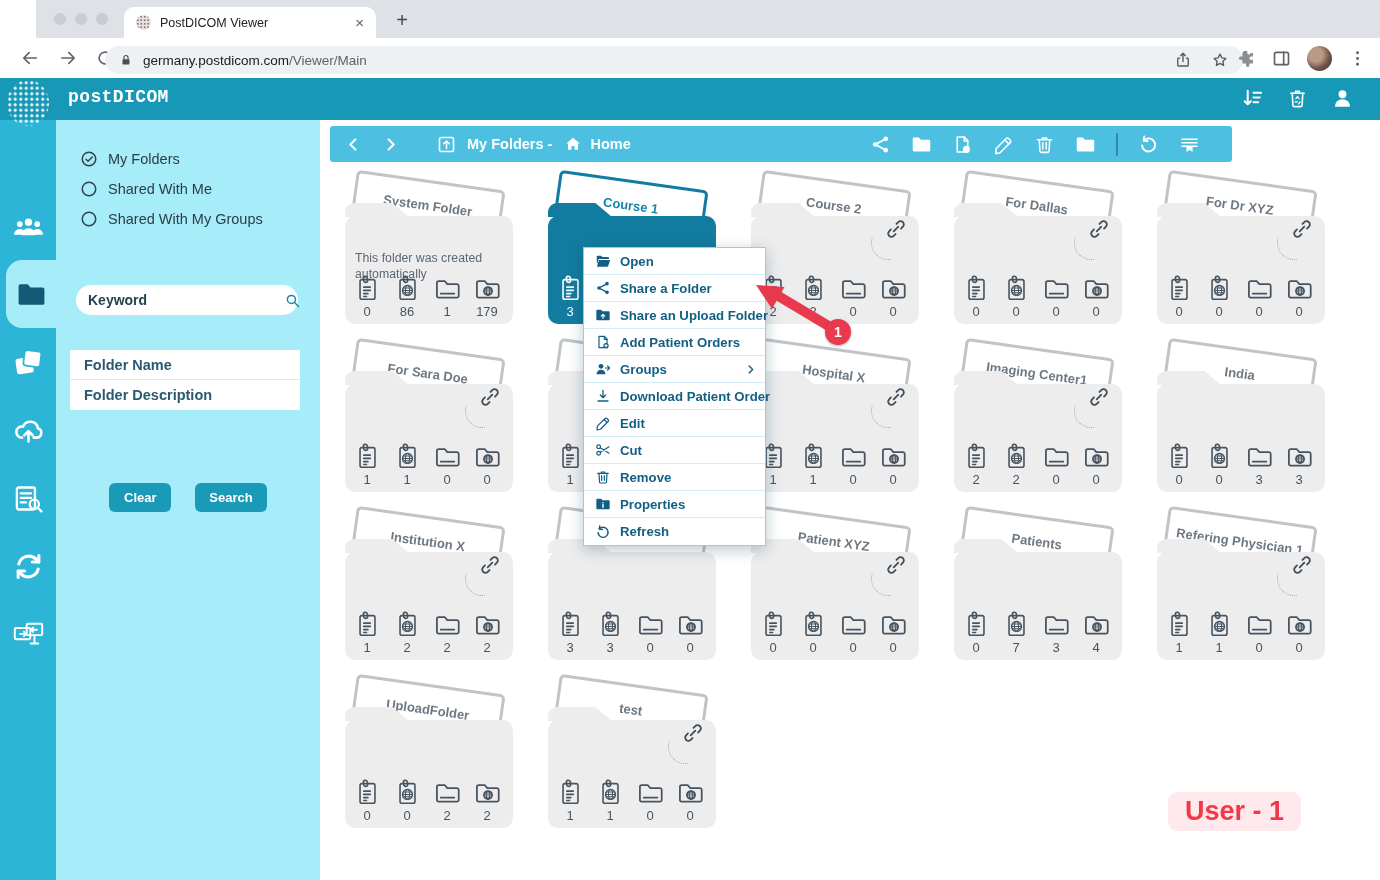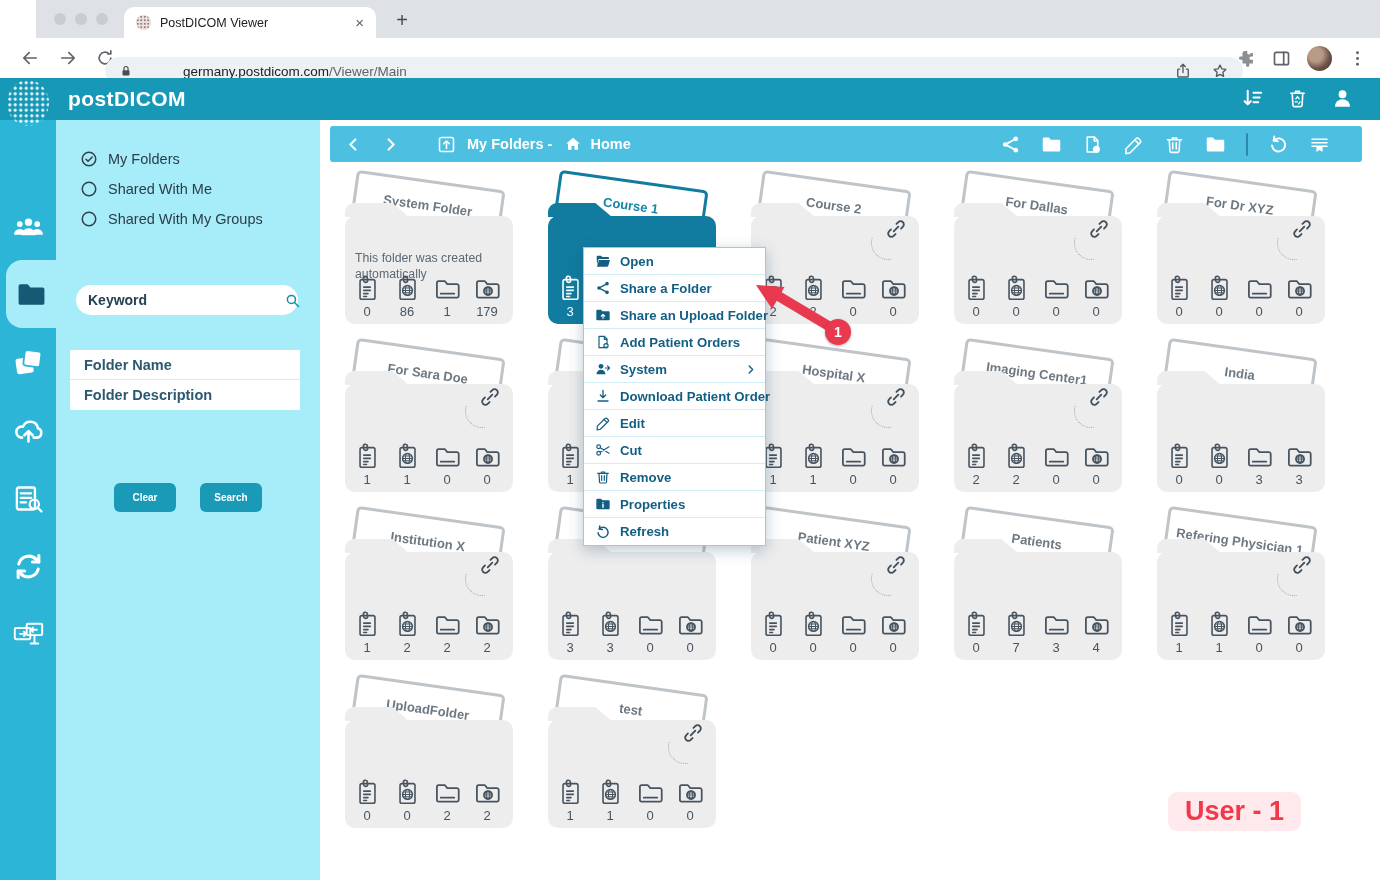--- a/index.html
+++ b/index.html
@@ -20,34 +20,34 @@
        border-radius:10px 10px 0 0;display:flex;align-items:center;padding:0 12px;
        font-size:12.5px;color:#202124;}
   .favicon{width:15px;height:15px;border-radius:50%;margin-right:9px;flex:none;
        background-image:radial-gradient(#9b7474 1px,transparent 1.3px);background-size:3.5px 3.5px;
        background-color:#e9e2e2;}
   .tab-close{margin-left:auto;color:#5f6368;font-size:15px;line-height:1;}
   .newtab{position:absolute;left:352px;top:6px;width:28px;height:28px;display:flex;align-items:center;
        justify-content:center;color:#474b4f;font-size:20px;}
   .urlrow{position:absolute;top:38px;left:0;right:0;height:40px;background:#fff;}
   .navic{position:absolute;top:10px;width:20px;height:20px;color:#5f6368;}
-  .omnibox{position:absolute;left:105px;top:19px;width:1138px;height:28px;background:#eef1f3;
-       border-radius:14px;display:flex;align-items:center;padding:0 14px;font-size:13.5px;gap:40px;}
+  .omnibox{position:absolute;left:105px;top:8px;width:1138px;height:28px;background:#eef1f3;
+       border-radius:14px;display:flex;align-items:center;padding:0 14px;font-size:13.5px;}
   .omnibox .lock{width:14px;height:14px;color:#4a4d51;flex:none;}
   .urltext{margin-left:10px;color:#202124;}
   .urltext .path{color:#5f6368;}
   .pill-ic{width:18px;height:18px;color:#55595e;}
   .chrome-right{position:absolute;right:12px;top:8px;display:flex;gap:15px;align-items:center;}
   .chrome-right .ic{width:21px;height:21px;color:#5f6368;}
   .avatar{width:25px;height:25px;border-radius:50%;
        background:radial-gradient(circle at 35% 35%,#b99a86 0 30%,#6c5348 60%,#40302b 100%);}
 
   
   .appbar{position:absolute;top:78px;left:0;right:0;height:42px;background:var(--teal);color:#fff;}
-  .brand{position:absolute;left:68px;top:9px;font-size:21px;font-weight:700;letter-spacing:.4px;}
+  .brand{position:absolute;left:68px;top:9px;font-size:18px;font-weight:700;letter-spacing:.4px;font-family:Liberation Mono, monospace;}
   .apptitle{position:absolute;left:0;right:0;top:11px;text-align:center;font-size:16.5px;font-weight:700;}
   .appbar-icons{position:absolute;right:26px;top:9px;display:flex;gap:22px;}
   .appbar-icons svg{width:23px;height:23px;color:#fff;}
   .sphere{position:absolute;left:7px;top:80px;width:42px;height:46px;z-index:5;border-radius:50%;
        background-image:radial-gradient(rgba(255,255,255,.95) 1.3px,transparent 1.7px);
        background-size:5.5px 5.5px;}
 
   
   .rail{position:absolute;top:120px;left:0;width:56px;bottom:0;background:var(--rail);}
   .rail-item{height:68px;display:flex;align-items:center;justify-content:center;color:#fff;cursor:pointer;}
@@ -65,25 +65,25 @@
   .keyword input{flex:1;border:none;outline:none;font-size:14px;font-weight:600;color:#1f3d4c;background:transparent;}
   .keyword input::placeholder{color:#24424f;opacity:1;}
   .keyword svg{width:17px;height:17px;color:#1589a8;flex:none;}
   .panel{position:absolute;top:230px;left:14px;right:20px;background:#fff;border-radius:1px;overflow:hidden;}
   .panel .prow{height:30px;display:flex;align-items:center;padding:0 14px;}
   .panel .prow:first-child{border-bottom:1px solid #e2e6e9;}
   .panel input{border:none;outline:none;width:100%;font-size:14.5px;font-weight:600;color:#2b5971;background:transparent;}
   .panel input::placeholder{color:#2b5971;opacity:1;}
   .btnrow{position:absolute;top:363px;left:0;right:0;display:flex;justify-content:center;gap:24px;}
   .btnrow button{background:#1b9ab8;color:#fff;border:none;border-radius:6px;height:29px;min-width:62px;
-       padding:0 14px;font-size:10px;font-weight:700;cursor:pointer;}
+       padding:0 14px;font-size:13px;font-weight:700;cursor:pointer;}
 
   
   .main{position:absolute;top:120px;left:320px;right:0;bottom:0;background:#fff;}
-  .toolbar{position:absolute;left:10px;top:6px;width:1032px;height:36px;background:var(--tb);border-radius:3px;
+  .toolbar{position:absolute;left:10px;top:6px;width:902px;height:36px;background:var(--tb);border-radius:3px;
        display:flex;align-items:center;color:#fff;padding:0 32px 0 14px;}
   .toolbar .crumb{display:flex;align-items:center;gap:8px;font-size:14.5px;font-weight:700;}
   .toolbar .chev{width:19px;height:19px;}
   .toolbar .chev+.chev{margin-left:18px;}
   .toolbar .upbox{width:21px;height:21px;margin-left:36px;}
   .toolbar .homeic{width:18px;height:18px;margin-left:4px;}
   .tb-right{margin-left:auto;display:flex;align-items:center;gap:20px;}
   .tb-right svg{width:21px;height:21px;}
   .tb-div{width:2px;height:23px;background:rgba(8,70,100,.45);border-radius:1px;}
 
@@ -1110,21 +1110,21 @@
         <div class="ctx-item">
           <svg>
             <use href="#s-file-plus"></use>
           </svg>
           <span>Add Patient Orders</span>
         </div>
         <div class="ctx-item">
           <svg>
             <use href="#s-assign"></use>
           </svg>
-          <span>System</span>
+          <span>Groups</span>
           <svg class="sub">
             <use href="#s-chevron-right"></use>
           </svg>
         </div>
         <div class="ctx-item">
           <svg>
             <use href="#s-download"></use>
           </svg>
           <span>Download Patient Order</span>
         </div>

